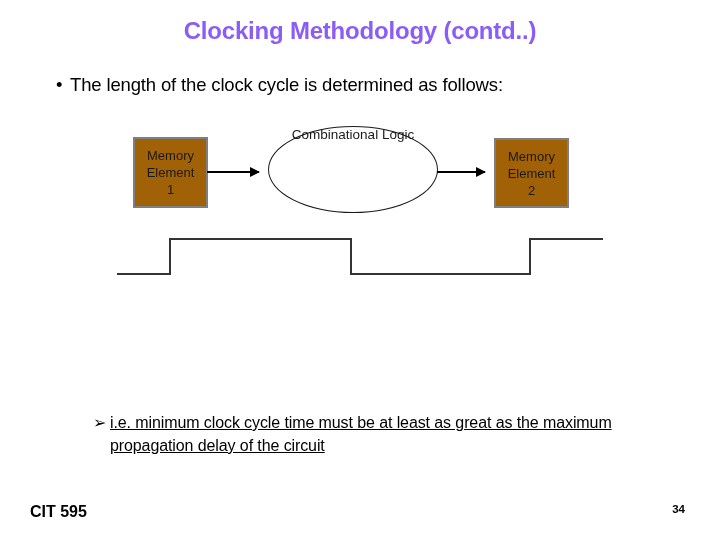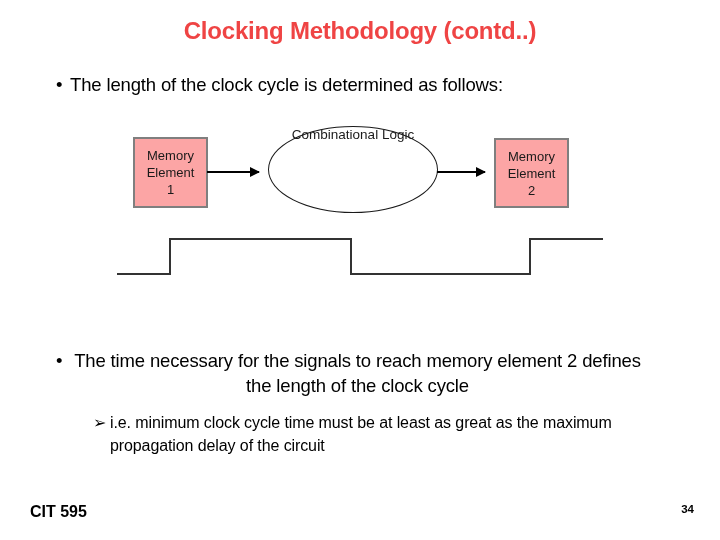--- a/index.html
+++ b/index.html
@@ -20,21 +20,21 @@
 
   
   #slide-title {
     position: absolute;
     left: 40px;
     top: 16px;
     width: 640px;
     text-align: center;
     font-size: 24px;
     font-weight: bold;
-    color: #ef4444;
+    color: #8b5cf6;
     letter-spacing: -0.2px;
     line-height: 30px;
     white-space: nowrap;
   }
 
   
   .bullet-line {
     position: absolute;
     font-size: 18.5px;
     color: #000000;
@@ -79,35 +79,36 @@
   }
   #sub-bullet .sub-mark {
     display: inline-block;
     width: 17px;
     font-size: 16px;
   }
   #sub-bullet .sub-body {
     display: inline-block;
     width: 548px;
     vertical-align: top;
+    text-decoration: underline;
   }
 
   
   #diagram {
     position: absolute;
     left: 0;
     top: 0;
     width: 720px;
     height: 300px;
   }
   .mem-box {
     position: absolute;
     box-sizing: border-box;
     border: 2px solid #7f7f7f;
-    background: #fca5a5;
+    background: #a16207;
     display: flex;
     flex-direction: column;
     align-items: center;
     justify-content: center;
     font-size: 13px;
     line-height: 17px;
     color: #1a1a1a;
   }
   #mem-box-1 { left: 133px; top: 137px; width: 75px; height: 71px; }
   #mem-box-2 { left: 494px; top: 138px; width: 75px; height: 70px; }
@@ -189,24 +190,21 @@
       <span>Memory</span>
       <span>Element</span>
       <span>2</span>
     </div>
 
     <svg id="clock-wave" viewBox="0 0 520 60">
       <polyline id="clock-polyline" fill="none" stroke="#333333" stroke-width="2" stroke-linejoin="miter" stroke-linecap="butt" points="17,46 70,46 70,11 251,11 251,46 430,46 430,11 503,11"></polyline>
     </svg>
   </div>
 
-  <div class="bullet-line" id="bullet-2">
-    <span class="bullet-mark">•</span><span class="bullet-body">The time necessary for the signals to reach memory element 2 defines the length of the clock cycle</span>
-  </div>
 
   <div id="sub-bullet">
     <span class="sub-mark">➢</span><span class="sub-body">i.e. minimum clock cycle time must be at least as great as the maximum propagation delay of the circuit</span>
   </div>
 
   <div style="position:absolute;left:30px;top:503px;font-size:16px;font-weight:bold;color:#000;">CIT 595</div>
-  <div style="position:absolute;right:26px;top:503px;font-size:11.5px;font-weight:bold;color:#000;">34</div>
+  <div style="position:absolute;right:35px;top:503px;font-size:11.5px;font-weight:bold;color:#000;">34</div>
 
 </div>
 
 </body></html>

